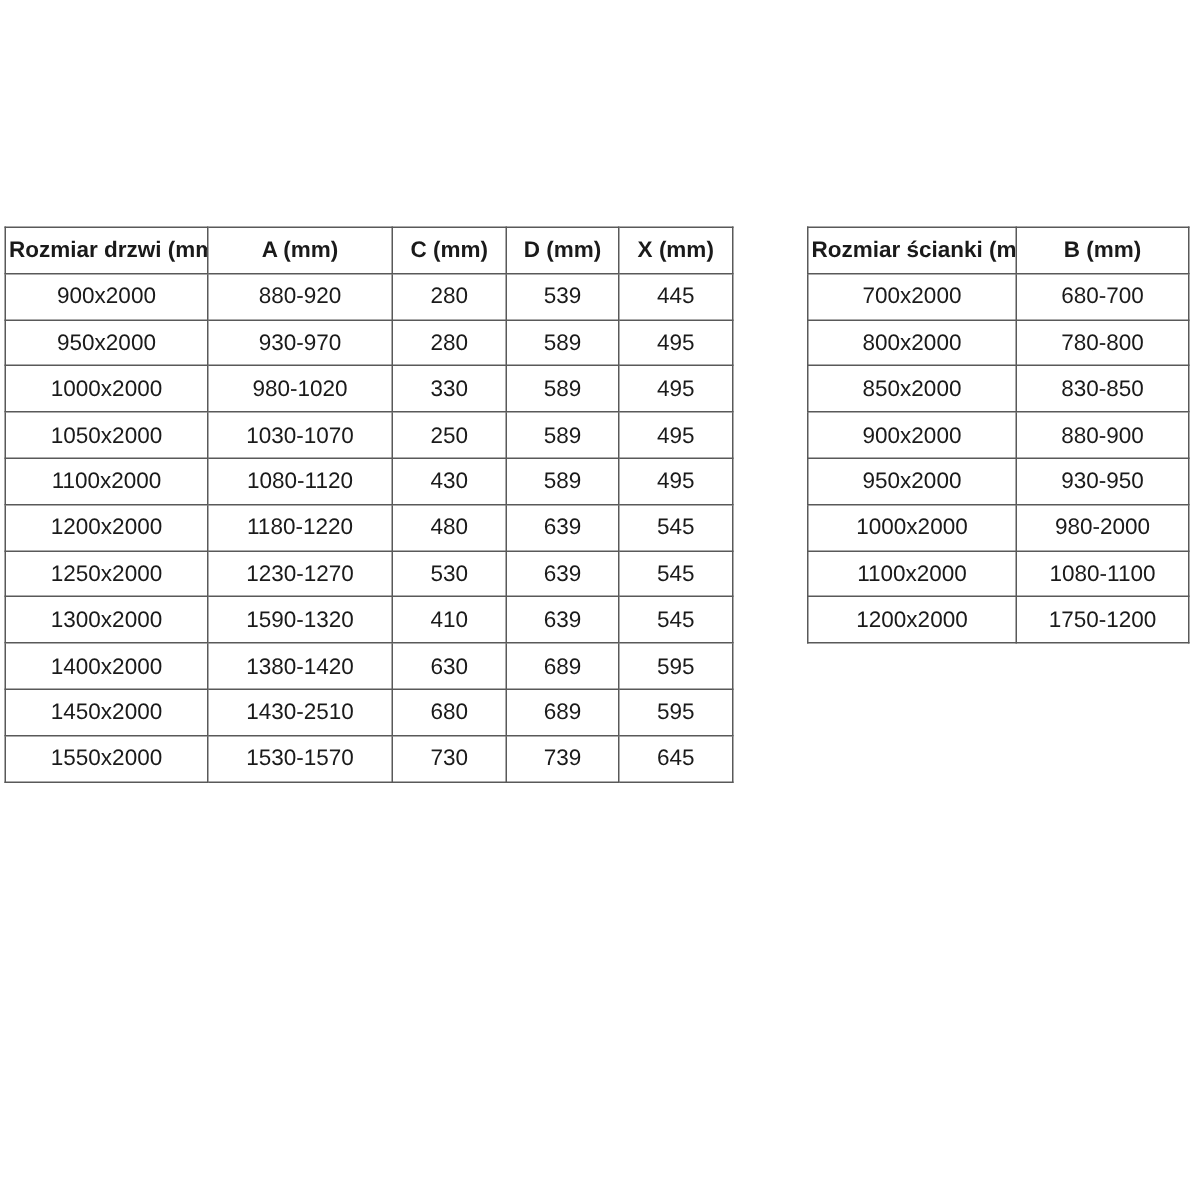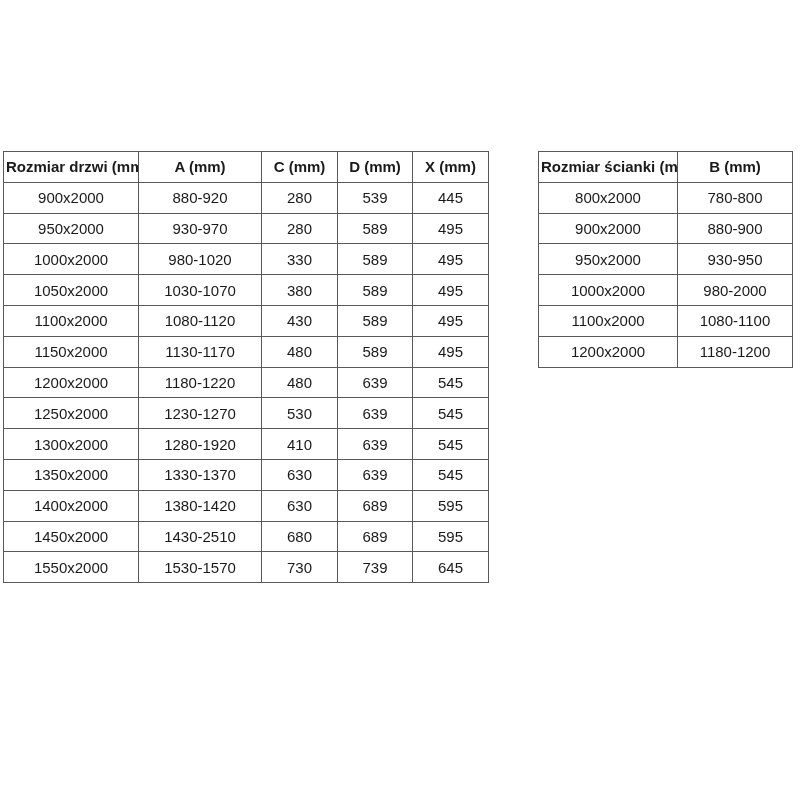--- a/index.html
+++ b/index.html
@@ -94,63 +94,49 @@
         <tr>
           <td>1000x2000</td>
           <td>980-1020</td>
           <td>330</td>
           <td>589</td>
           <td>495</td>
         </tr>
         <tr>
           <td>1050x2000</td>
           <td>1030-1070</td>
-          <td>380</td>
+          <td>250</td>
           <td>589</td>
           <td>495</td>
         </tr>
         <tr>
           <td>1100x2000</td>
           <td>1080-1120</td>
           <td>430</td>
-          <td>589</td>
-          <td>495</td>
-        </tr>
-        <tr>
-          <td>1150x2000</td>
-          <td>1130-1170</td>
-          <td>480</td>
           <td>589</td>
           <td>495</td>
         </tr>
         <tr>
           <td>1200x2000</td>
           <td>1180-1220</td>
           <td>480</td>
           <td>639</td>
           <td>545</td>
         </tr>
         <tr>
           <td>1250x2000</td>
           <td>1230-1270</td>
           <td>530</td>
           <td>639</td>
           <td>545</td>
         </tr>
         <tr>
           <td>1300x2000</td>
-          <td>1280-1920</td>
+          <td>1590-1320</td>
           <td>410</td>
-          <td>639</td>
-          <td>545</td>
-        </tr>
-        <tr>
-          <td>1350x2000</td>
-          <td>1330-1370</td>
-          <td>630</td>
           <td>639</td>
           <td>545</td>
         </tr>
         <tr>
           <td>1400x2000</td>
           <td>1380-1420</td>
           <td>630</td>
           <td>689</td>
           <td>595</td>
         </tr>
@@ -177,38 +163,46 @@
         <col>
       </colgroup>
   <thead>
         <tr>
           <th>Rozmiar ścianki (mm)</th>
           <th>B (mm)</th>
         </tr>
       </thead>
       <tbody>
         <tr>
+          <td>700x2000</td>
+          <td>680-700</td>
+        </tr>
+        <tr>
           <td>800x2000</td>
           <td>780-800</td>
         </tr>
         <tr>
+          <td>850x2000</td>
+          <td>830-850</td>
+        </tr>
+        <tr>
           <td>900x2000</td>
           <td>880-900</td>
         </tr>
         <tr>
           <td>950x2000</td>
           <td>930-950</td>
         </tr>
         <tr>
           <td>1000x2000</td>
           <td>980-2000</td>
         </tr>
         <tr>
           <td>1100x2000</td>
           <td>1080-1100</td>
         </tr>
         <tr>
           <td>1200x2000</td>
-          <td>1180-1200</td>
+          <td>1750-1200</td>
         </tr>
       </tbody>
     </table>
 </div>
 
 </body></html>

